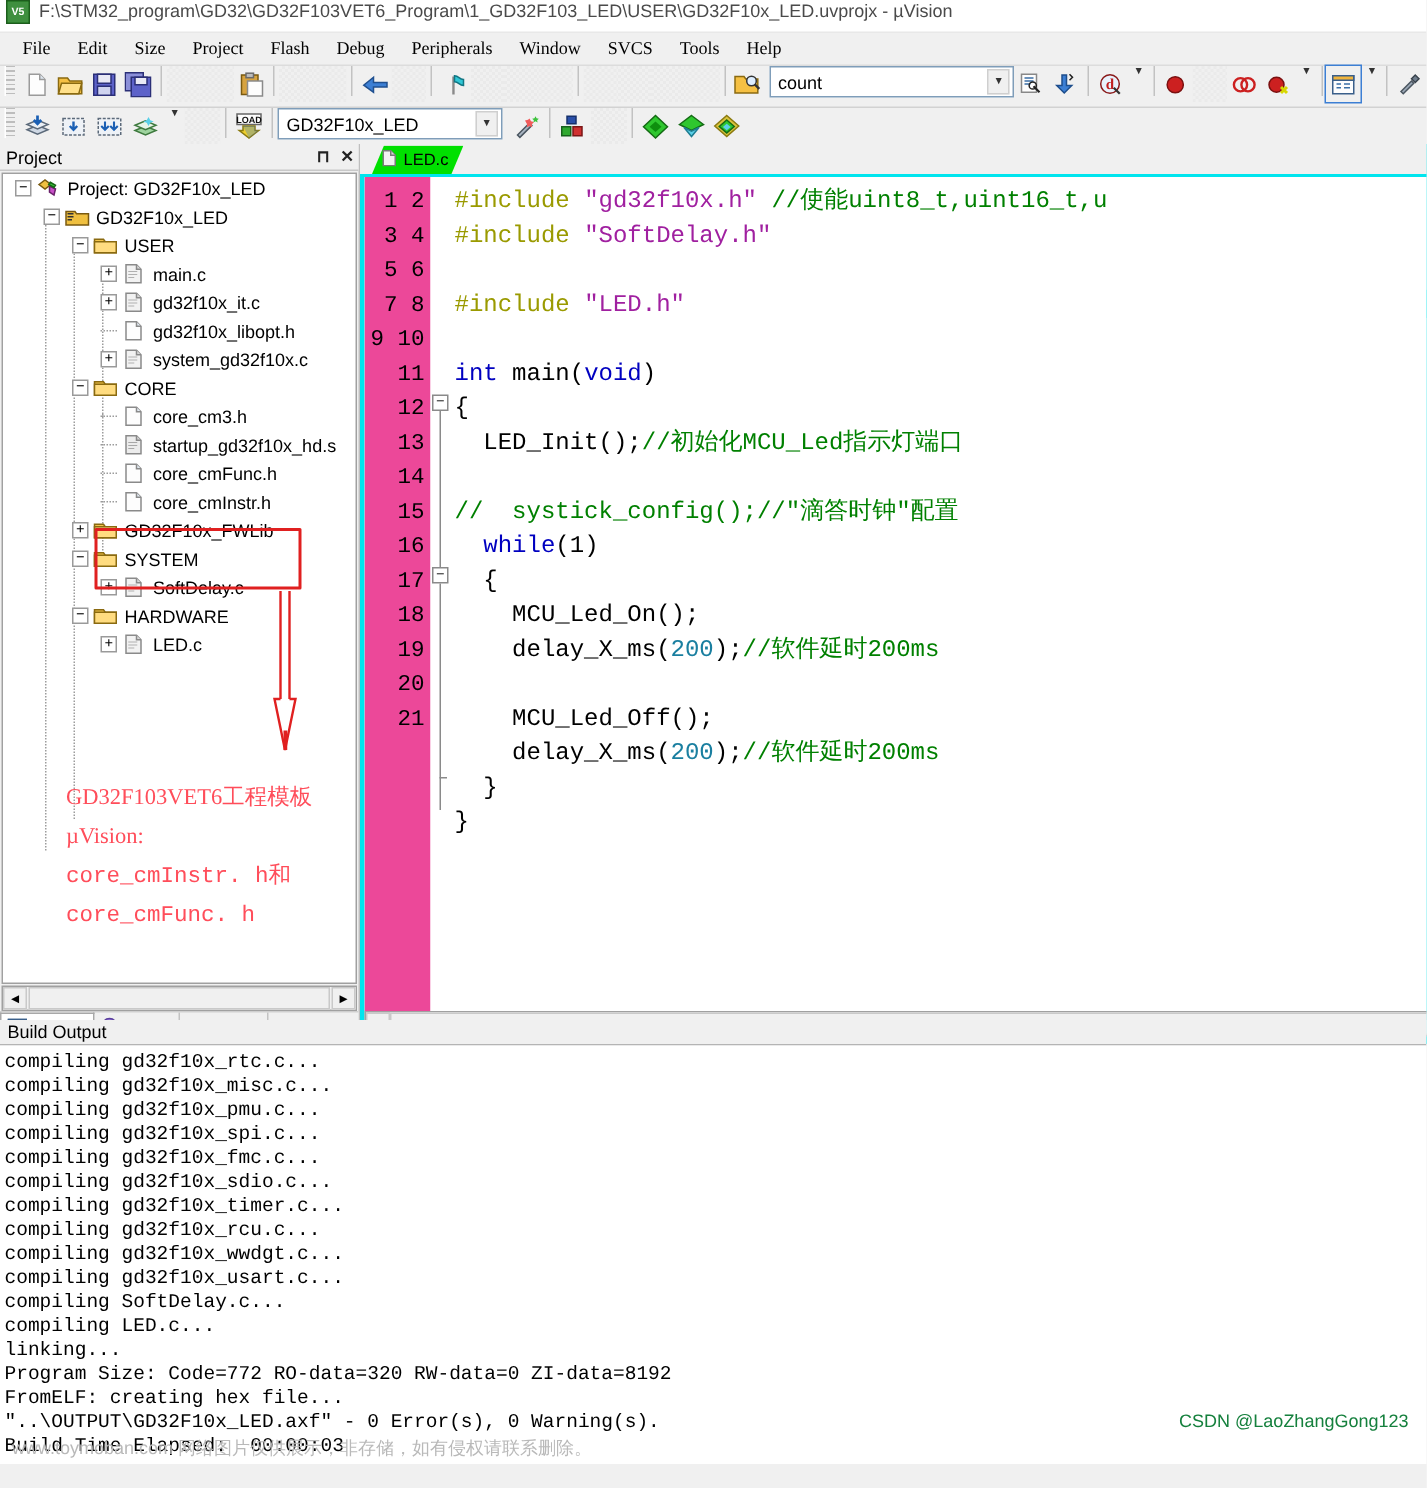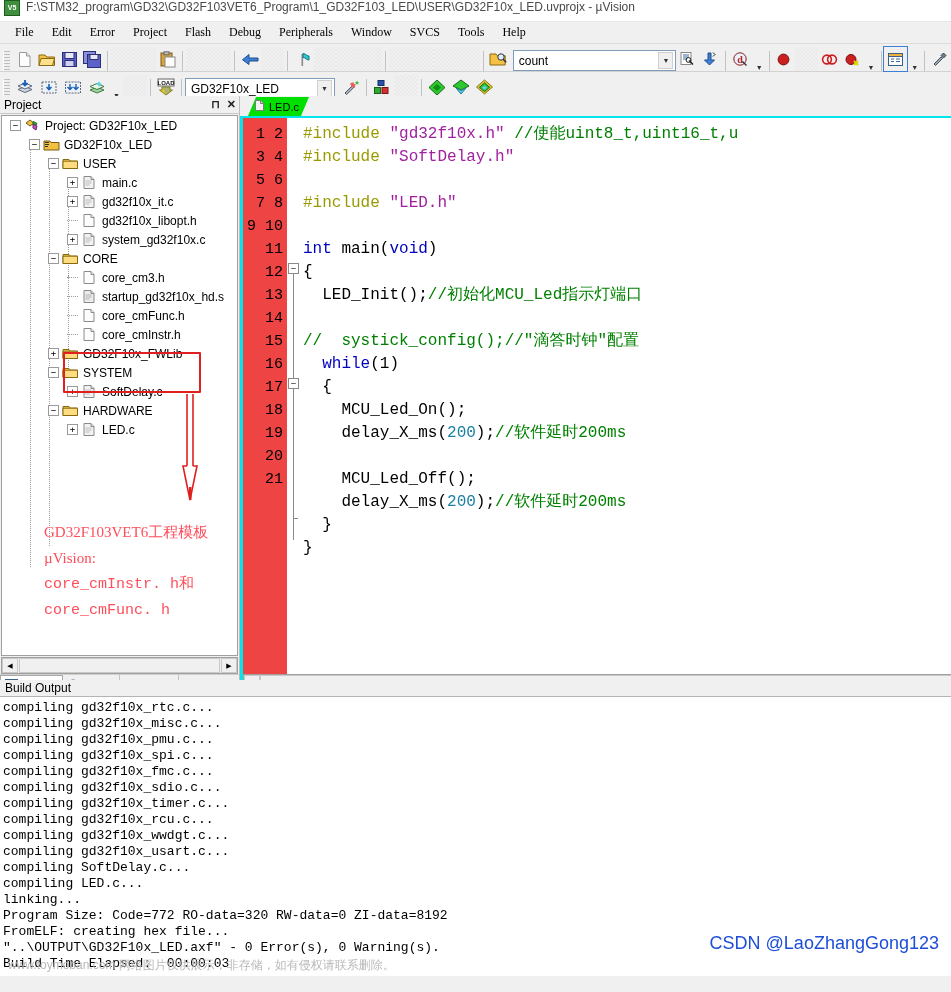--- a/index.html
+++ b/index.html
@@ -46,21 +46,21 @@
   }
   .menu-item {
     padding: 2px 9px; font-size: 12px; color: #000;
     cursor: default; white-space: nowrap;
   }
 
   
   .toolbar {
     height: 28px;
     background: #f0f0f0;
-    display: flex; align-items: flex-end;
+    display: flex; align-items: flex-start;
     border-bottom: 1px solid #d2d2d2;
     padding-left: 2px;
   }
   .tb-grip {
     width: 7px; height: 20px; margin: 0 3px 0 1px;
     background: repeating-linear-gradient(to bottom,
       #bdbdbd 0 1px, transparent 1px 3px);
     border-left: 1px solid #fff;
   }
   .tb-btn {
@@ -200,21 +200,21 @@
   .etab.led { background: #00e000; margin-right: -6px; }
   .etab.main { background: #00e5ee; }
   .etab.main .lab { text-decoration: underline; font-weight: bold; }
 
   .code-area {
     flex: 1; display: flex; background: #fff;
     border-left: 3px solid #00e5ee;
     overflow: hidden; position: relative;
   }
   .gutter-nums {
-    width: 44px; background: #ef4444; color: #000;
+    width: 44px; background: #ec4899; color: #000;
     font-family: "Liberation Mono", monospace; font-size: 15px;
     text-align: right; padding: 5px 4px 0 0; line-height: 23px;
     flex: 0 0 auto; user-select: none;
   }
   .gutter-fold {
     width: 16px; background: #fff; position: relative;
     flex: 0 0 auto; padding-top: 5px;
   }
   .foldbox {
     position: absolute; width: 11px; height: 11px;
@@ -261,21 +261,21 @@
     padding: 3px 0 0 3px; white-space: pre;
   }
 
   .watermark-cn {
     position: absolute; left: 8px; bottom: 2px;
     font-size: 12px; color: #b9b9b9; white-space: nowrap;
     font-family: "Liberation Sans", sans-serif;
   }
   .watermark-csdn {
     position: absolute; right: 12px; bottom: 22px;
-    font-size: 18px; color: #1d4ed8; white-space: nowrap;
+    font-size: 12px; color: #15803d; white-space: nowrap;
     font-family: "Liberation Sans", sans-serif;
   }
 </style>
 </head>
 <body>
 
 <div id="app">
 
   <div class="titlebar">
     <div class="app-icon">
@@ -283,21 +283,21 @@
         <rect x="0" y="0" width="14" height="14" fill="#3f8f3f"></rect>
         <text x="7" y="9" font-size="7" fill="#ffffff" text-anchor="middle" font-family="Liberation Sans, sans-serif" font-weight="bold">V5</text>
       </svg>
     </div>
     <div class="title-text">F:\STM32_program\GD32\GD32F103VET6_Program\1_GD32F103_LED\USER\GD32F10x_LED.uvprojx - µVision</div>
   </div>
 
   <div class="menubar">
     <div class="menu-item">File</div>
     <div class="menu-item">Edit</div>
-    <div class="menu-item">Error</div>
+    <div class="menu-item">Size</div>
     <div class="menu-item">Project</div>
     <div class="menu-item">Flash</div>
     <div class="menu-item">Debug</div>
     <div class="menu-item">Peripherals</div>
     <div class="menu-item">Window</div>
     <div class="menu-item">SVCS</div>
     <div class="menu-item">Tools</div>
     <div class="menu-item">Help</div>
   </div>
 

